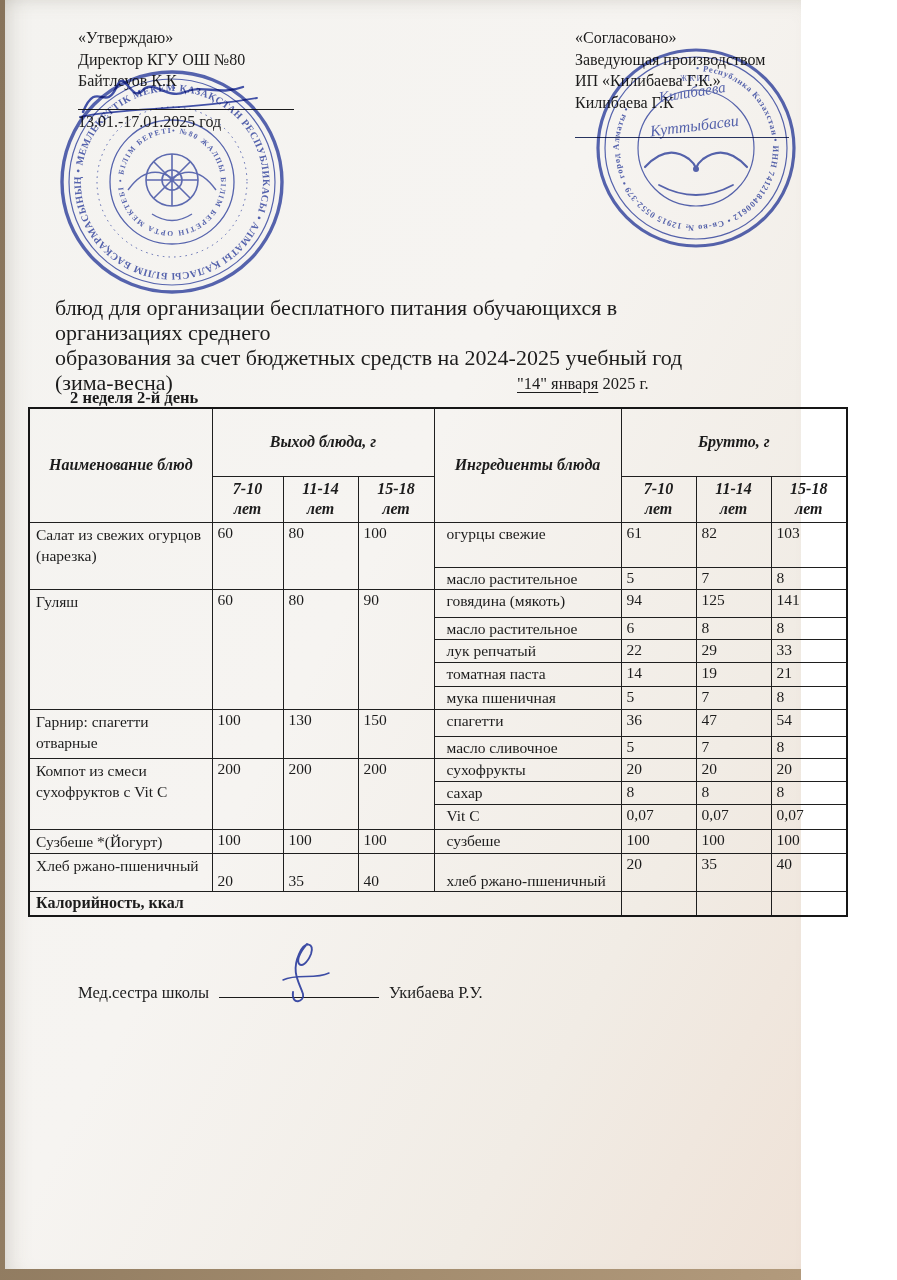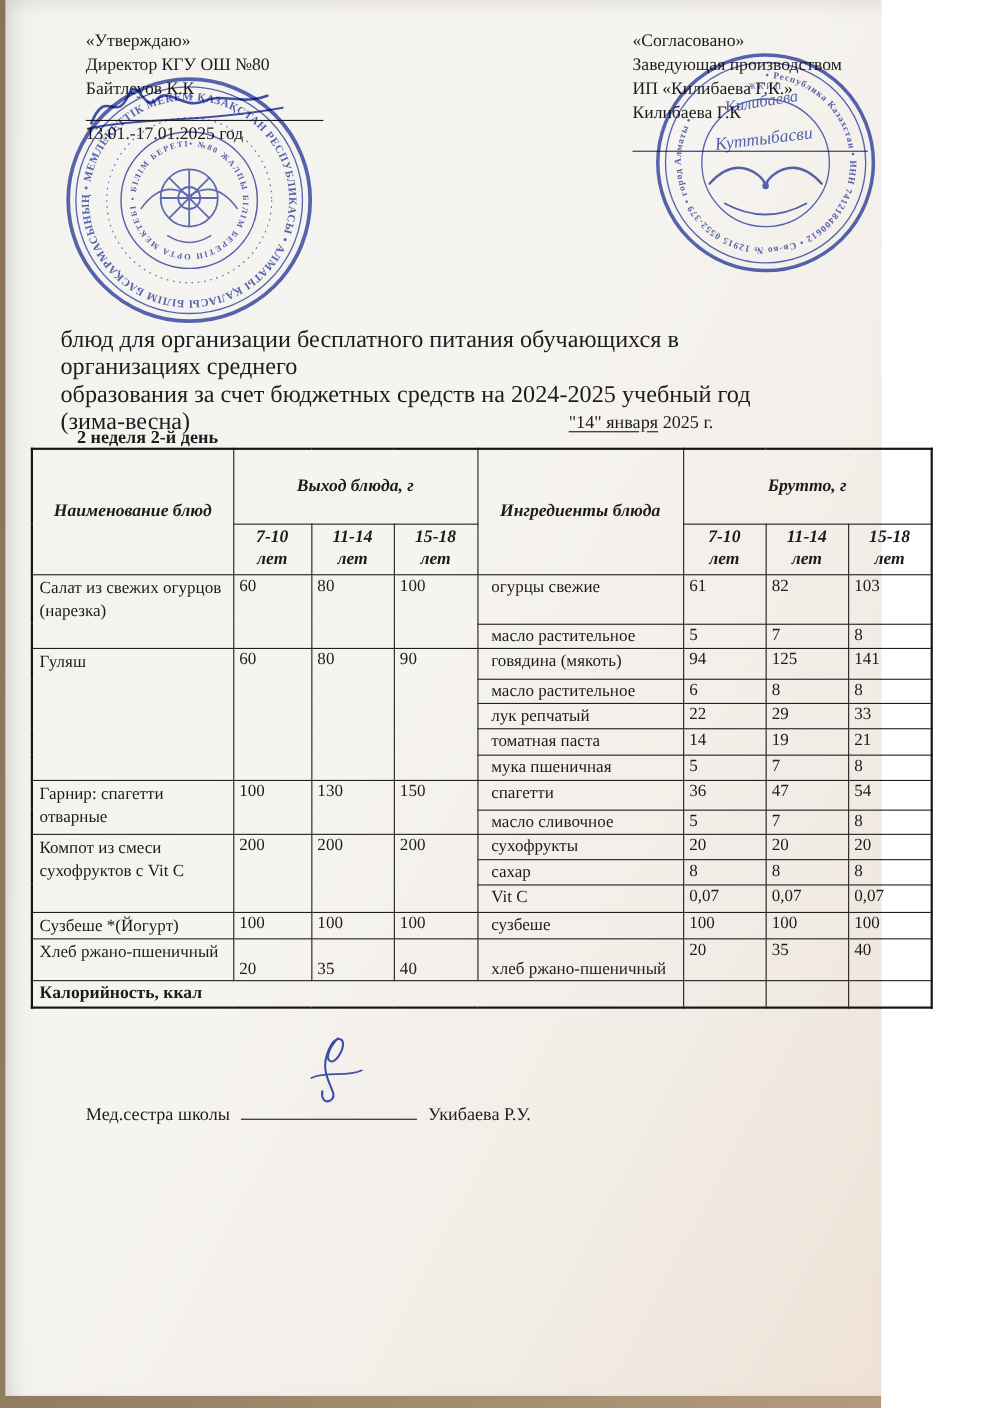--- a/index.html
+++ b/index.html
@@ -28,21 +28,21 @@
   .menu-table{left:23px;top:407px;width:820px;}
   table{border-collapse:collapse;width:100%;table-layout:fixed;font-size:15.5px;}
   td,th{border:1.4px solid #1f1f1f;padding:1px 5px;overflow:hidden;}
   table{border:2px solid #161616;}
   th{font-weight:bold;text-align:center;vertical-align:middle;font-size:16px;line-height:20px;font-style:italic;}
   .dish{vertical-align:top;text-align:left;line-height:21px;padding-left:6px;margin-top:44px;}
   .ing{text-align:left;vertical-align:top;padding-left:12px;line-height:19px;}
   .val{vertical-align:top;}
   .vb{vertical-align:bottom;}
   .cal{font-weight:bold;text-align:left;font-size:16px;padding-left:6px;}
-  .footer-row{left:73px;top:983px;font-size:16.5px;margin-top:20px;}
+  .footer-row{left:73px;top:983px;font-size:16.5px;}
   .sig-line{display:inline-block;width:160px;border-bottom:1.6px solid #1b1b1b;height:14px;margin:0 10px;}
   .sig-footer{left:262px;top:938px;}
   .ink-text{fill:#4152ad;}
 </style>
 </head>
 <body>
 
 <div class="page-root">
   <div class="paper">
 

